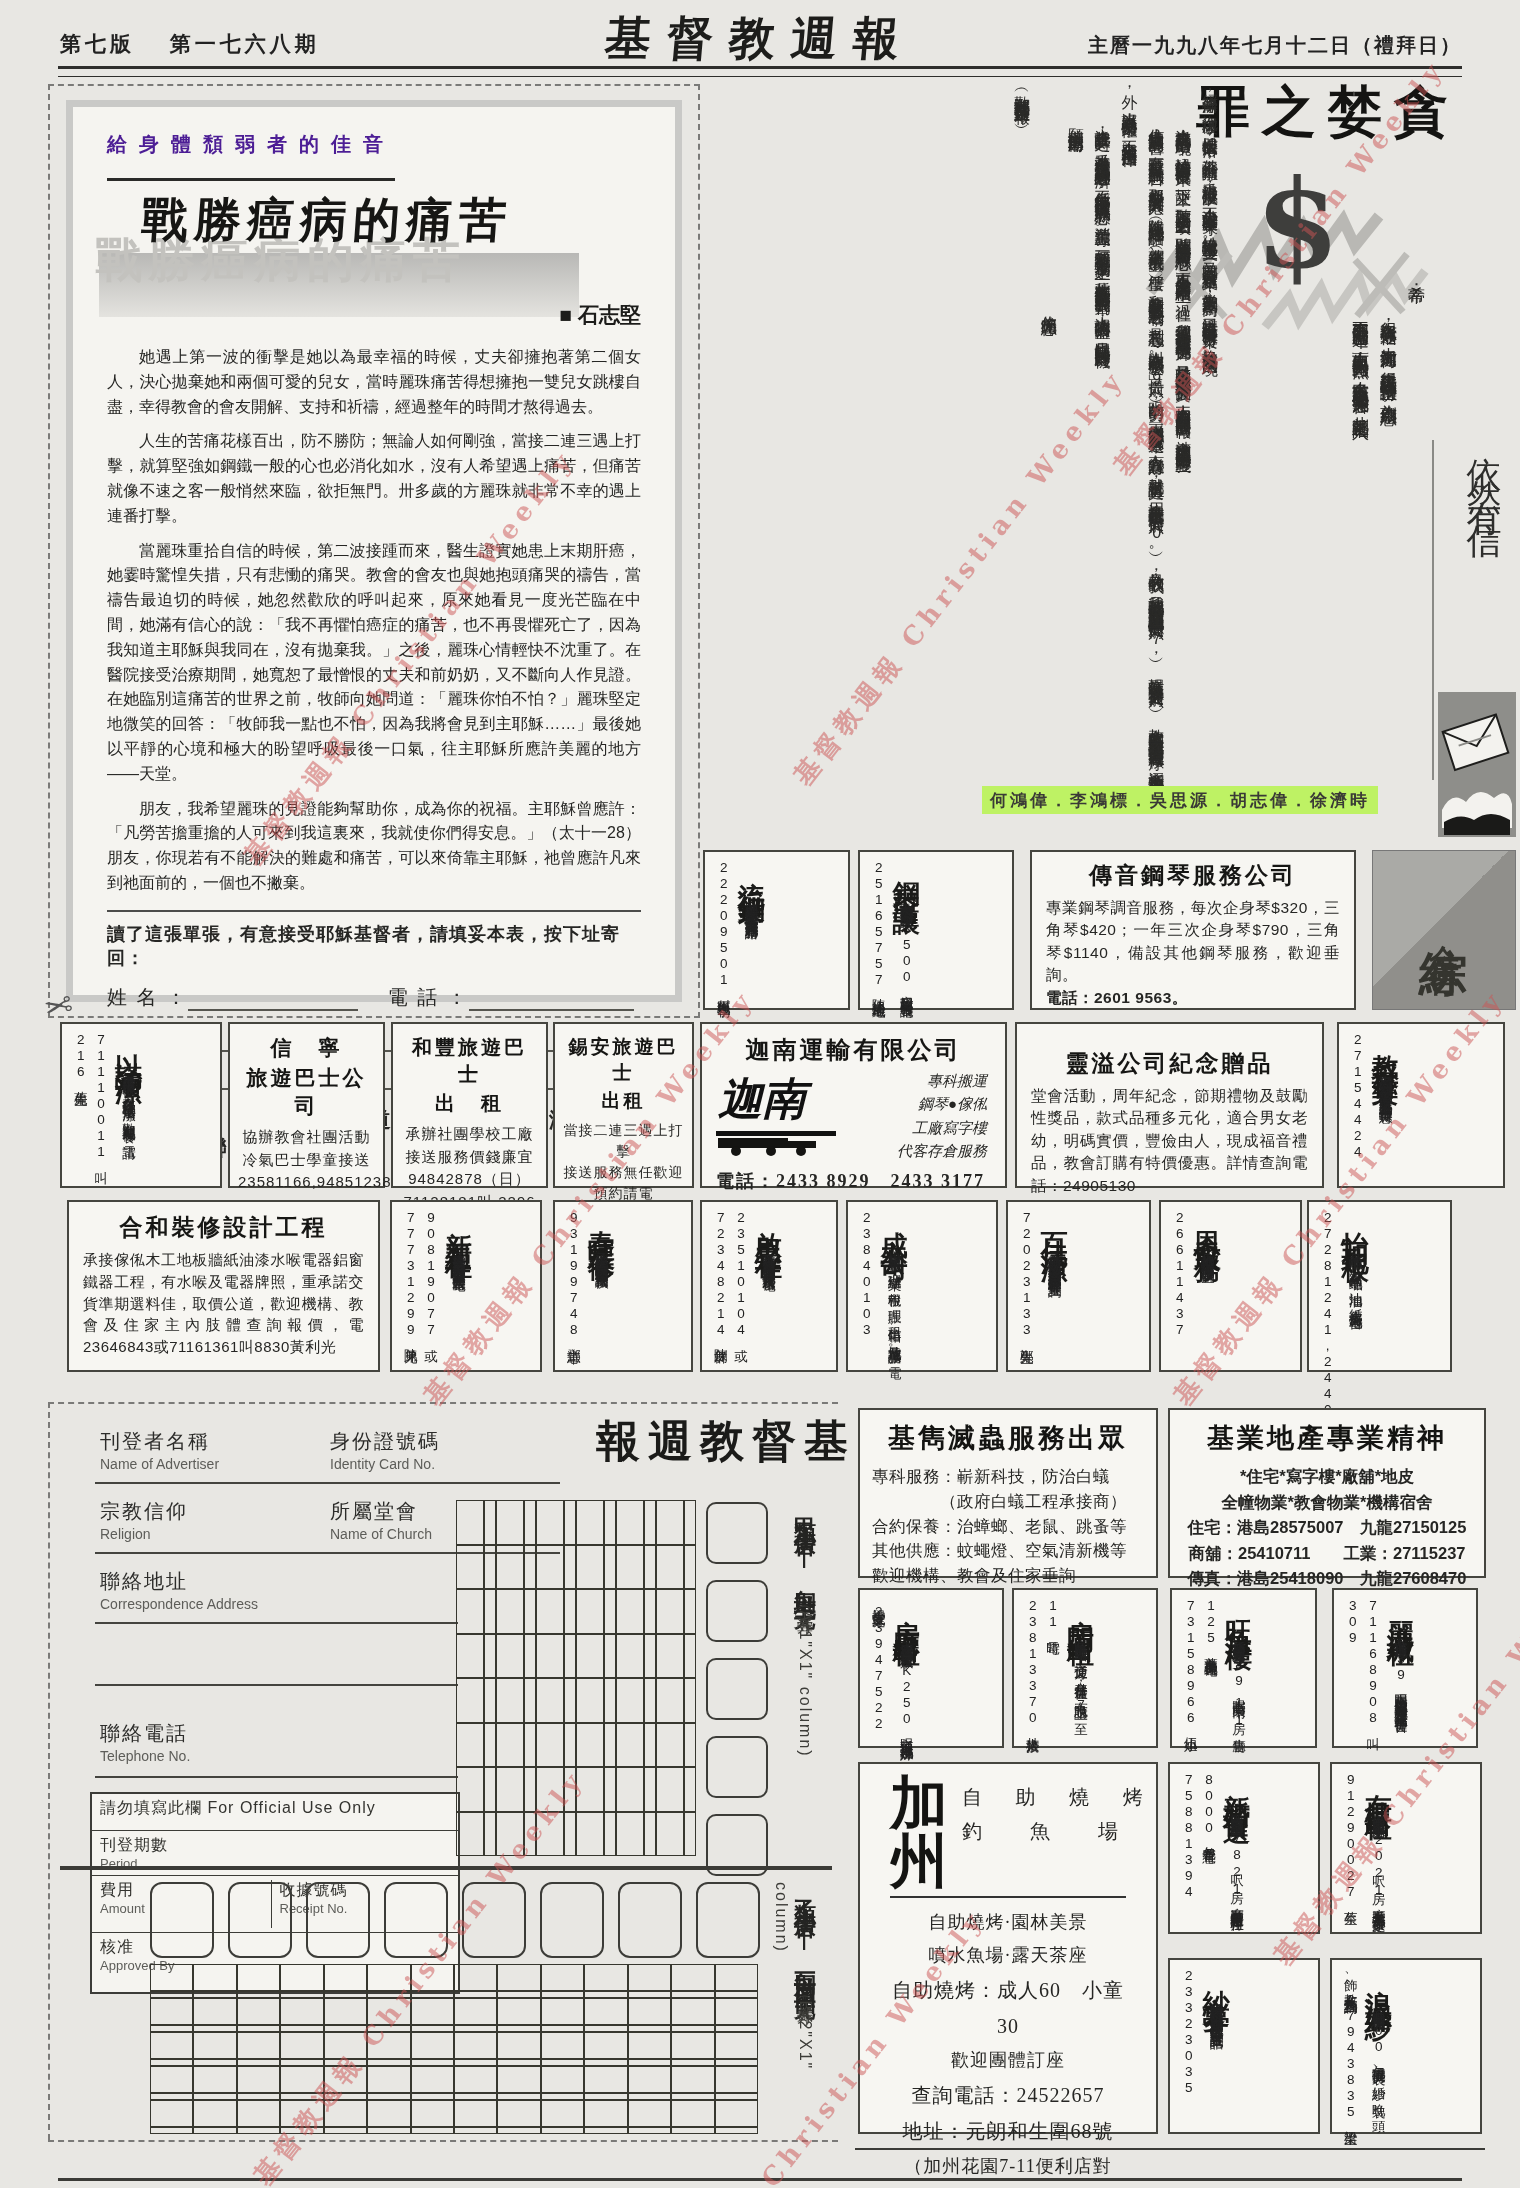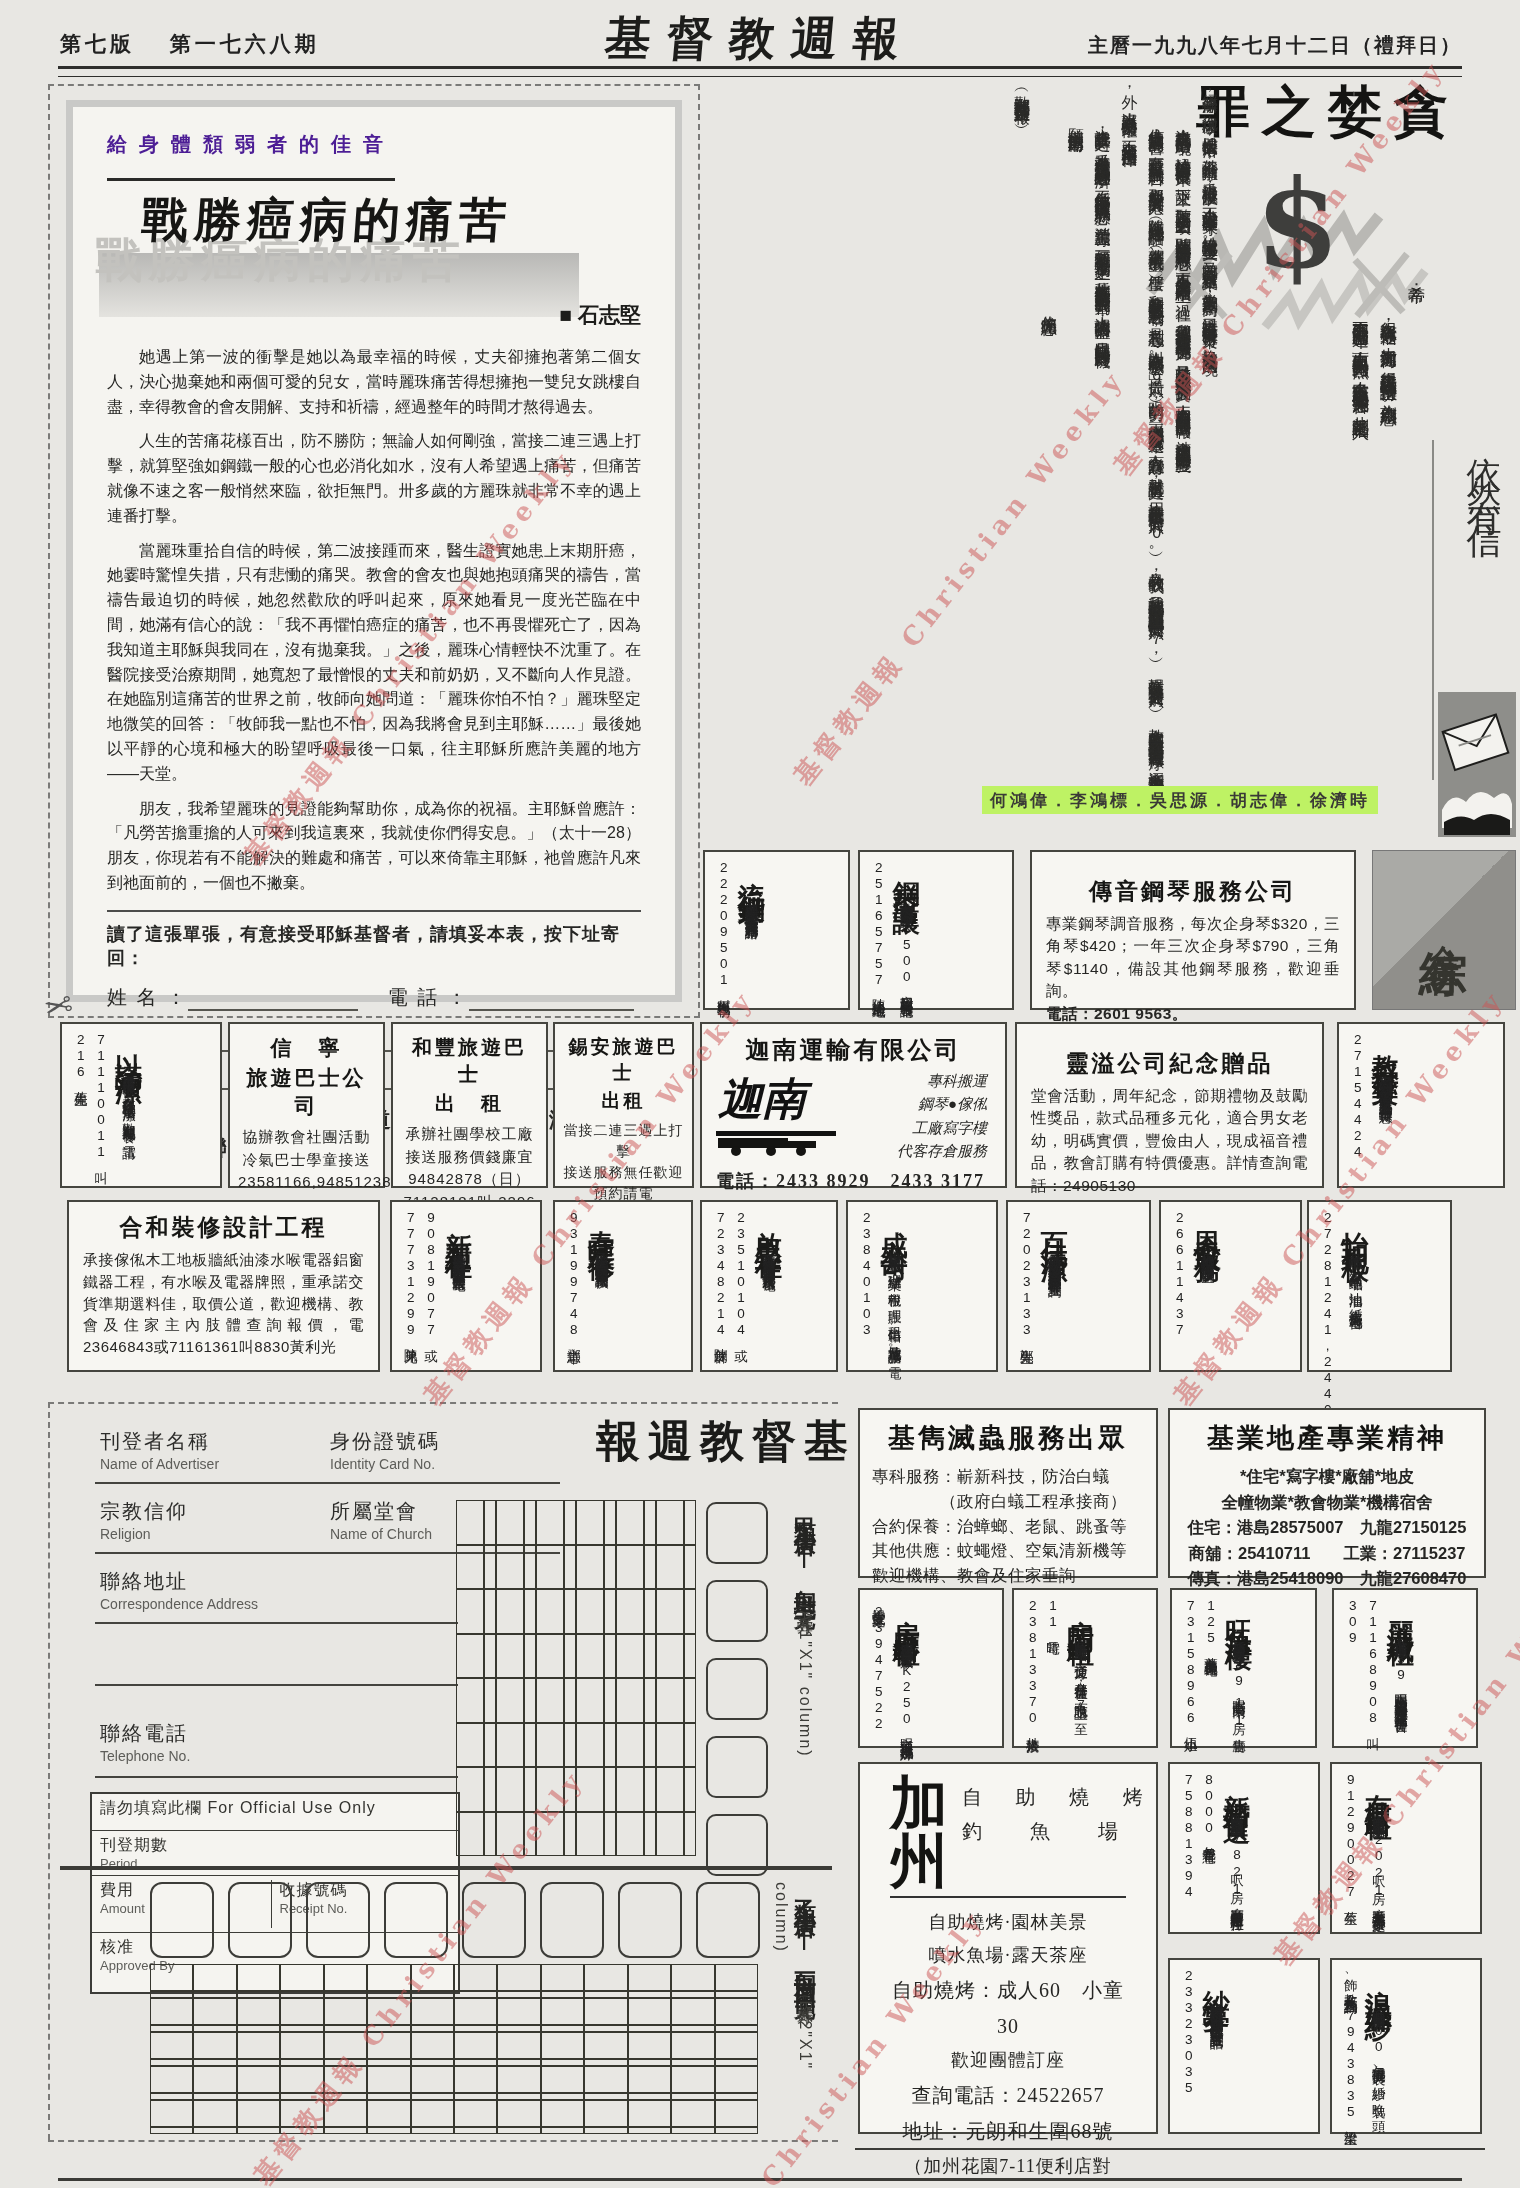--- a/index.html
+++ b/index.html
@@ -206,21 +206,21 @@
     </div>
   </div>
   <div class="abs authors-bar">何鴻偉．李鴻標．吳思源．胡志偉．徐濟時</div>
 
   <div class="ad" style="left:703px;top:850px;width:147px;height:160px;">
     <div class="v"><span class="vt">流行鋼琴</span><span class="vb">基本樂理和絃伴奏技巧並獨奏演繹注重實踐有興趣請聯絡22209501叫何先生可初學</span></div>
   </div>
   <div class="ad" style="left:858px;top:850px;width:156px;height:160px;">
     <div class="v"><span class="vt">鋼琴出讓</span><span class="vb">歐洲名廠鋼琴保養新淨移民讓$3500音靚耐用尚有保養請電25165757陳小姐洽近地鐵</span></div>
   </div>
-  <div class="ad" style="left:1030px;top:850px;width:326px;height:160px;padding:22px 14px;">
+  <div class="ad" style="left:1030px;top:850px;width:326px;height:160px;padding:6px 14px;">
     <div class="had-title">傳音鋼琴服務公司</div>
     <div class="had-body">專業鋼琴調音服務，每次企身琴$320，三角琴$420；一年三次企身琴$790，三角琴$1140，備設其他鋼琴服務，歡迎垂詢。</div>
     <div class="had-body" style="font-weight:700;">電話：2601 9563。</div>
   </div>
   <div class="ad misc" style="left:1372px;top:850px;width:144px;height:160px;">
     <div class="misc-inner">綜合廣告</div>
   </div>
 
   <div class="ad" style="left:60px;top:1022px;width:162px;height:166px;">
     <div class="v"><span class="vt">以諾清潔</span><span class="vb">專業清潔打蠟洗地毯　教會學校住宅裝修清潔　歡迎定期包月保養　請電71110011叫216蕭先生</span></div>

